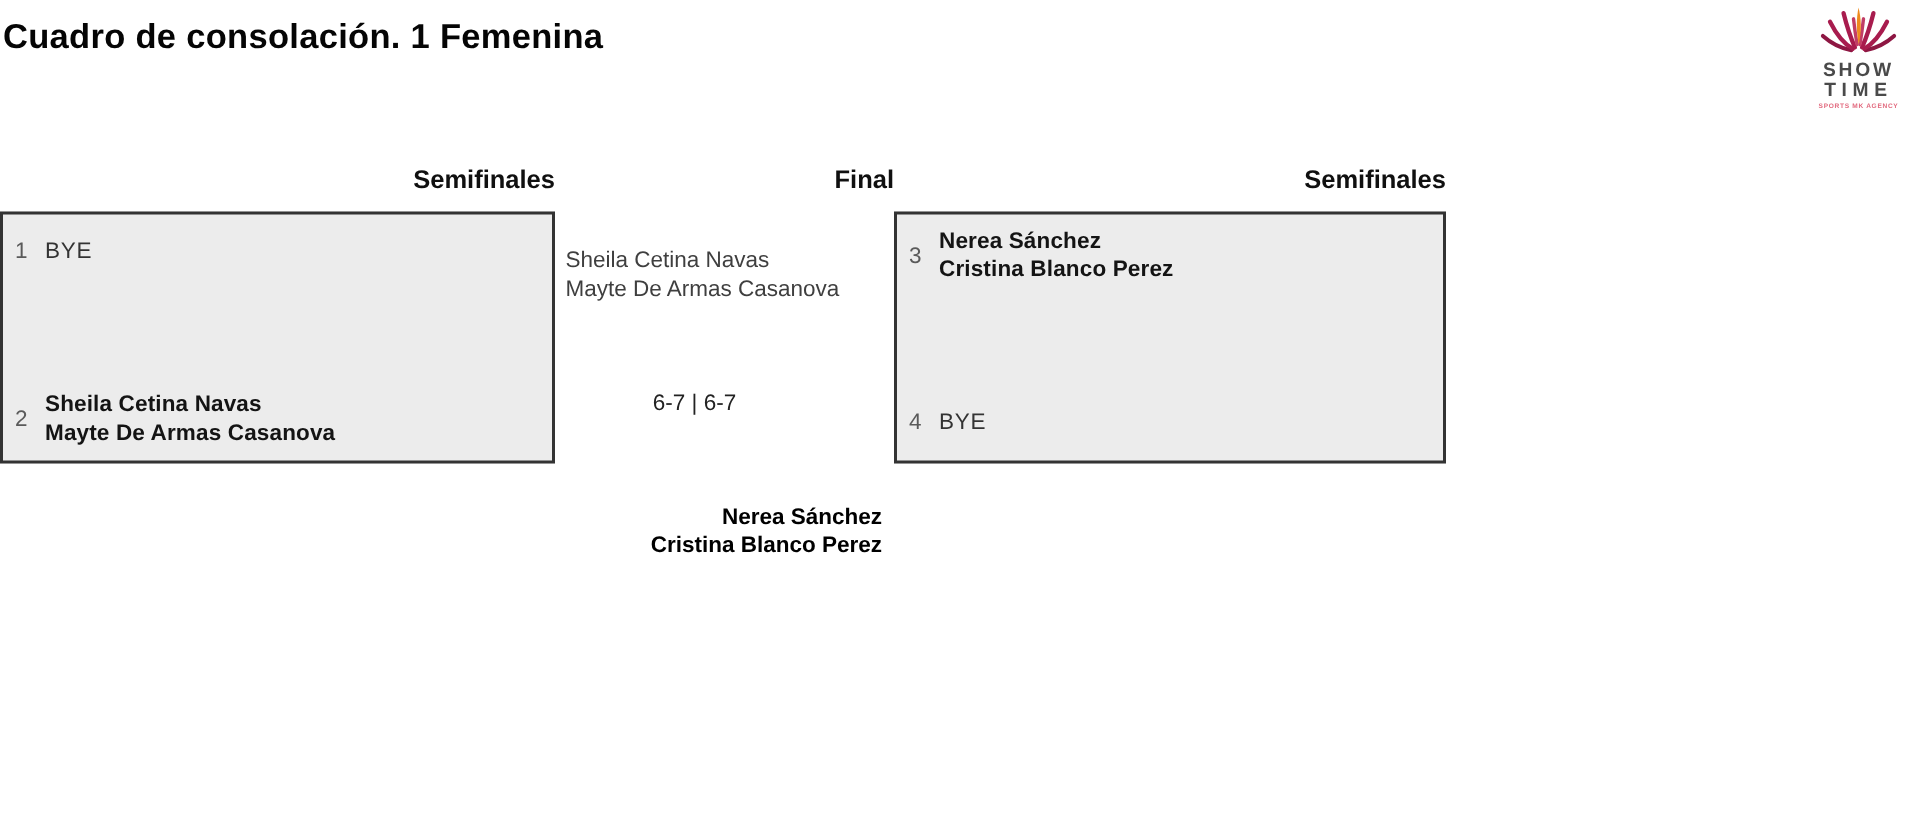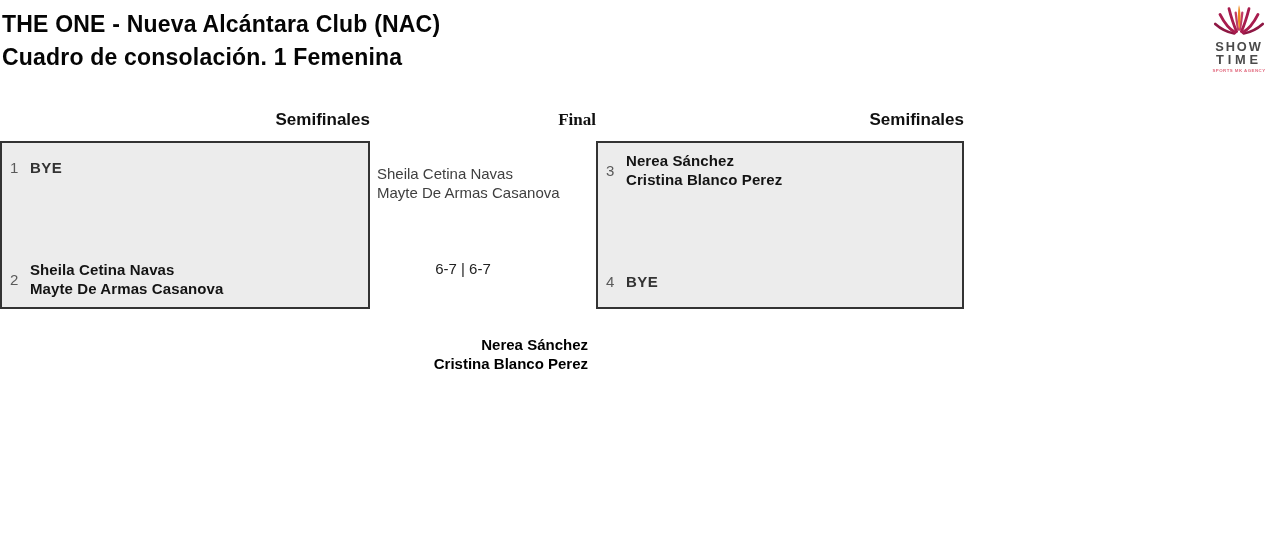--- a/index.html
+++ b/index.html
@@ -19,61 +19,60 @@
   .logo {
     position: absolute; right: 12px; top: 4px;
     width: 58px; height: 76px;
   }
   .round-header {
     position: absolute; top: 110px;
     font-size: 17px; font-weight: 700; color: #101010;
     text-align: right;
   }
   #rh-left   { left: 0;     width: 370px; }
-  #rh-final  { left: 370px; width: 226px; font-family: Liberation Serif, serif; }
+  #rh-final  { left: 370px; width: 226px; }
   #rh-right  { left: 596px; width: 368px; }
 
   .match-box {
     position: absolute; top: 141px; height: 168px;
     background: #ececec; border: 2px solid #333333;
     box-sizing: border-box;
     display: flex; flex-direction: column; justify-content: space-between;
   }
   #box-left  { left: 0;     width: 370px; padding: 15px 8px 9px 8px; }
   #box-right { left: 596px; width: 368px; padding: 8px 8px 16px 8px; }
 
   .slot { display: flex; align-items: center; }
   .seed {
     width: 20px; flex: 0 0 20px;
     font-size: 15px; color: #5a5a5a; font-weight: 400;
   }
   .names { font-size: 15px; line-height: 19px; }
   .team-line { font-weight: 700; color: #141414; letter-spacing: 0.1px; }
-  .bye-line  { font-weight: 700; color: #333333; letter-spacing: 0.5px; }
+  .bye-line  { font-weight: 400; color: #333333; letter-spacing: 0.5px; }
 
   .final-team {
     position: absolute; left: 377px; top: 164px;
     font-size: 15px; line-height: 19px;
     color: #3f3f3f; font-weight: 400;
   }
   .final-score {
     position: absolute; left: 370px; top: 260px; width: 186px;
     text-align: center; font-size: 15px; color: #222222;
   }
   .final-winner {
     position: absolute; left: 340px; top: 335px; width: 248px;
     text-align: right; font-size: 15px; line-height: 19px;
     font-weight: 700; color: #000000;
   }
 </style>
 </head>
 <body>
 
 <div class="page-title">
-  <div>THE ONE - Nueva Alcántara Club (NAC)</div>
   <div>Cuadro de consolación. 1 Femenina</div>
 </div>
 
 <svg class="logo" viewBox="0 0 60 80" aria-hidden="true">
   <g fill="none" stroke-linecap="round">
     <path d="M25 31 Q14 29 5 21" stroke="#8E1743" stroke-width="2.8"></path>
     <path d="M35 31 Q46 29 55 21" stroke="#8E1743" stroke-width="2.8"></path>
     <path d="M26 30 Q17 25 10 11" stroke="#A81C4E" stroke-width="3"></path>
     <path d="M34 30 Q43 25 50 11" stroke="#A81C4E" stroke-width="3"></path>
     <path d="M27.5 29 Q23 19 19.5 5" stroke="#A81C4E" stroke-width="3"></path>

